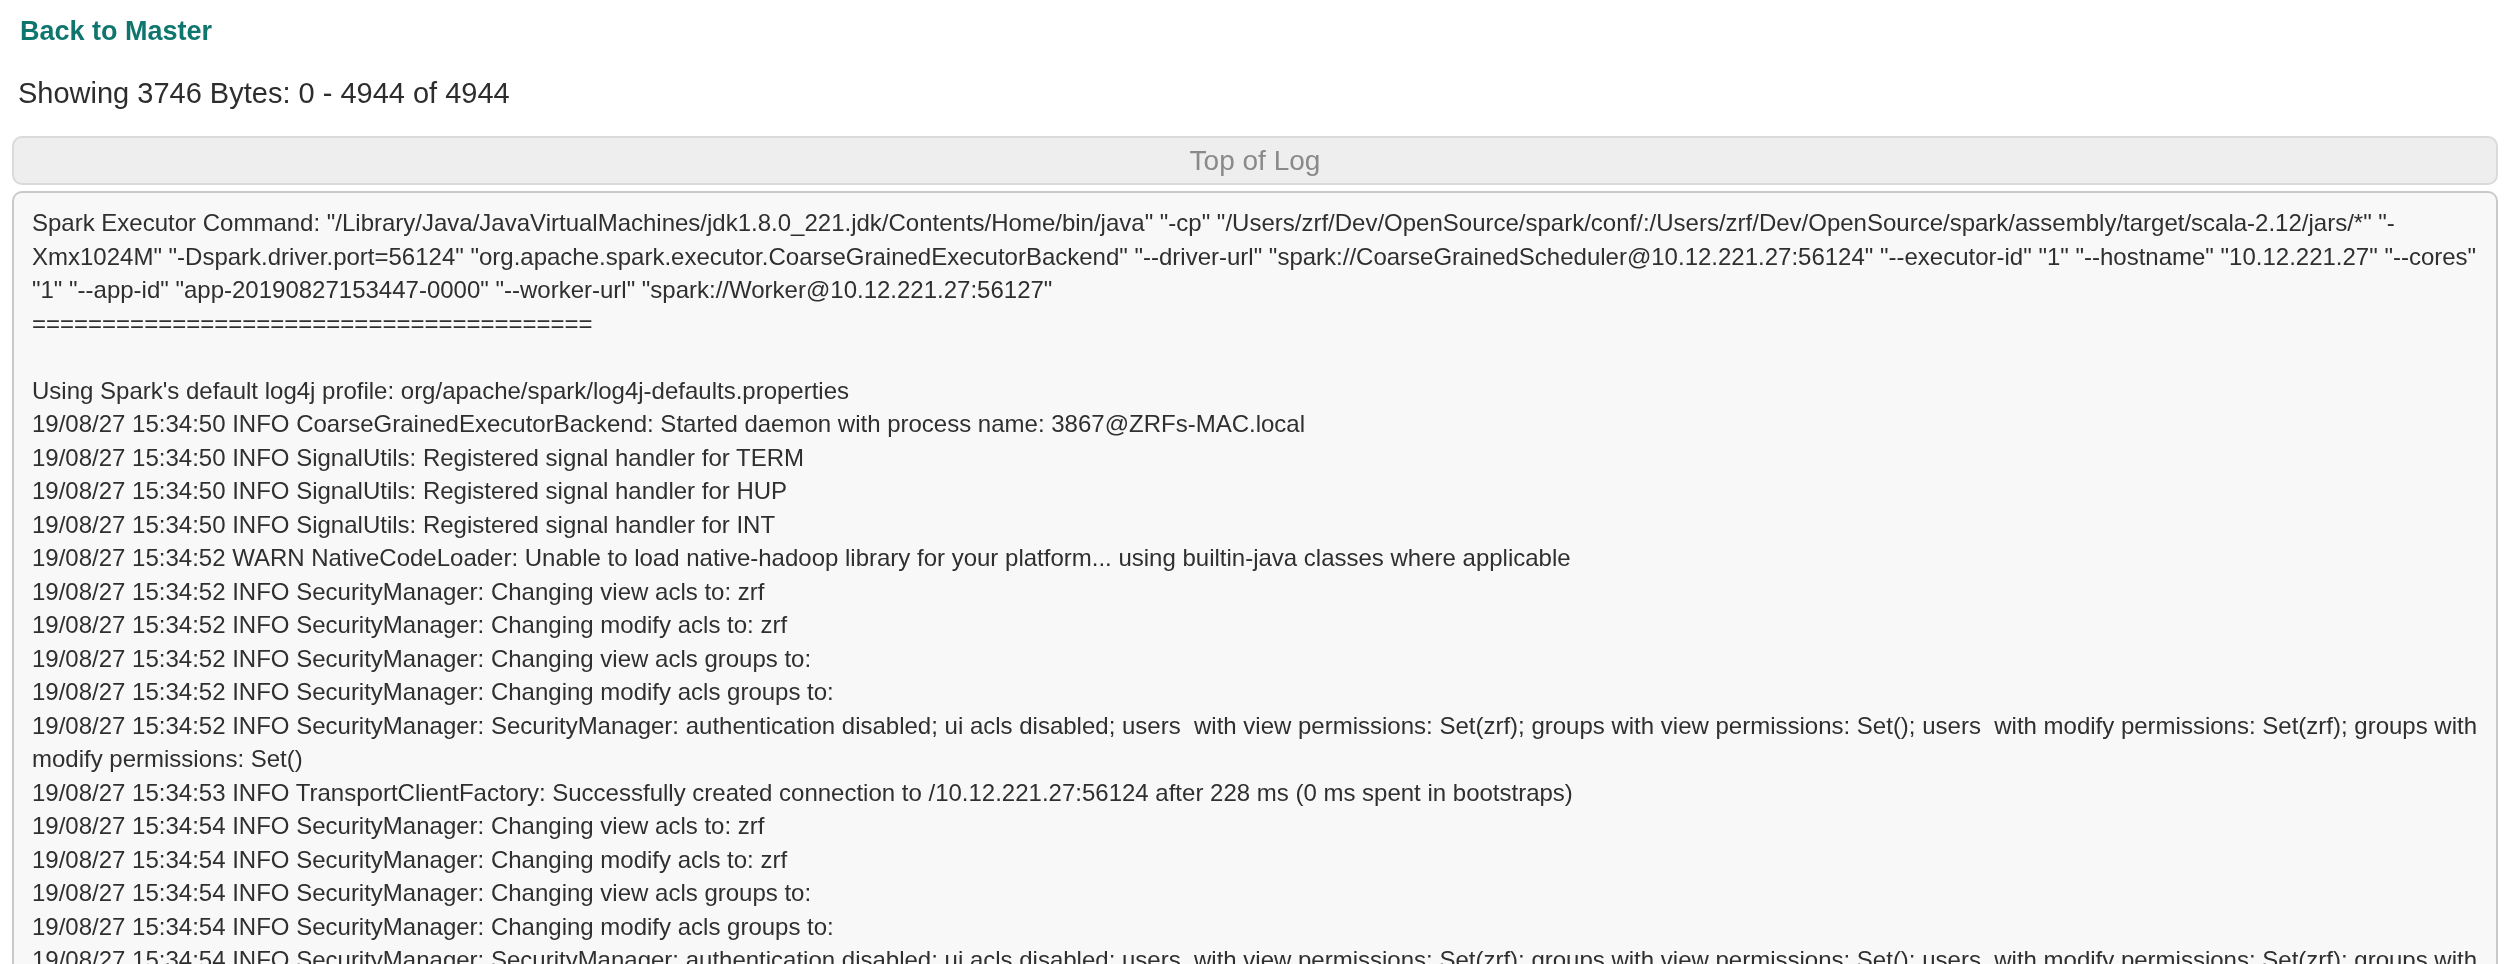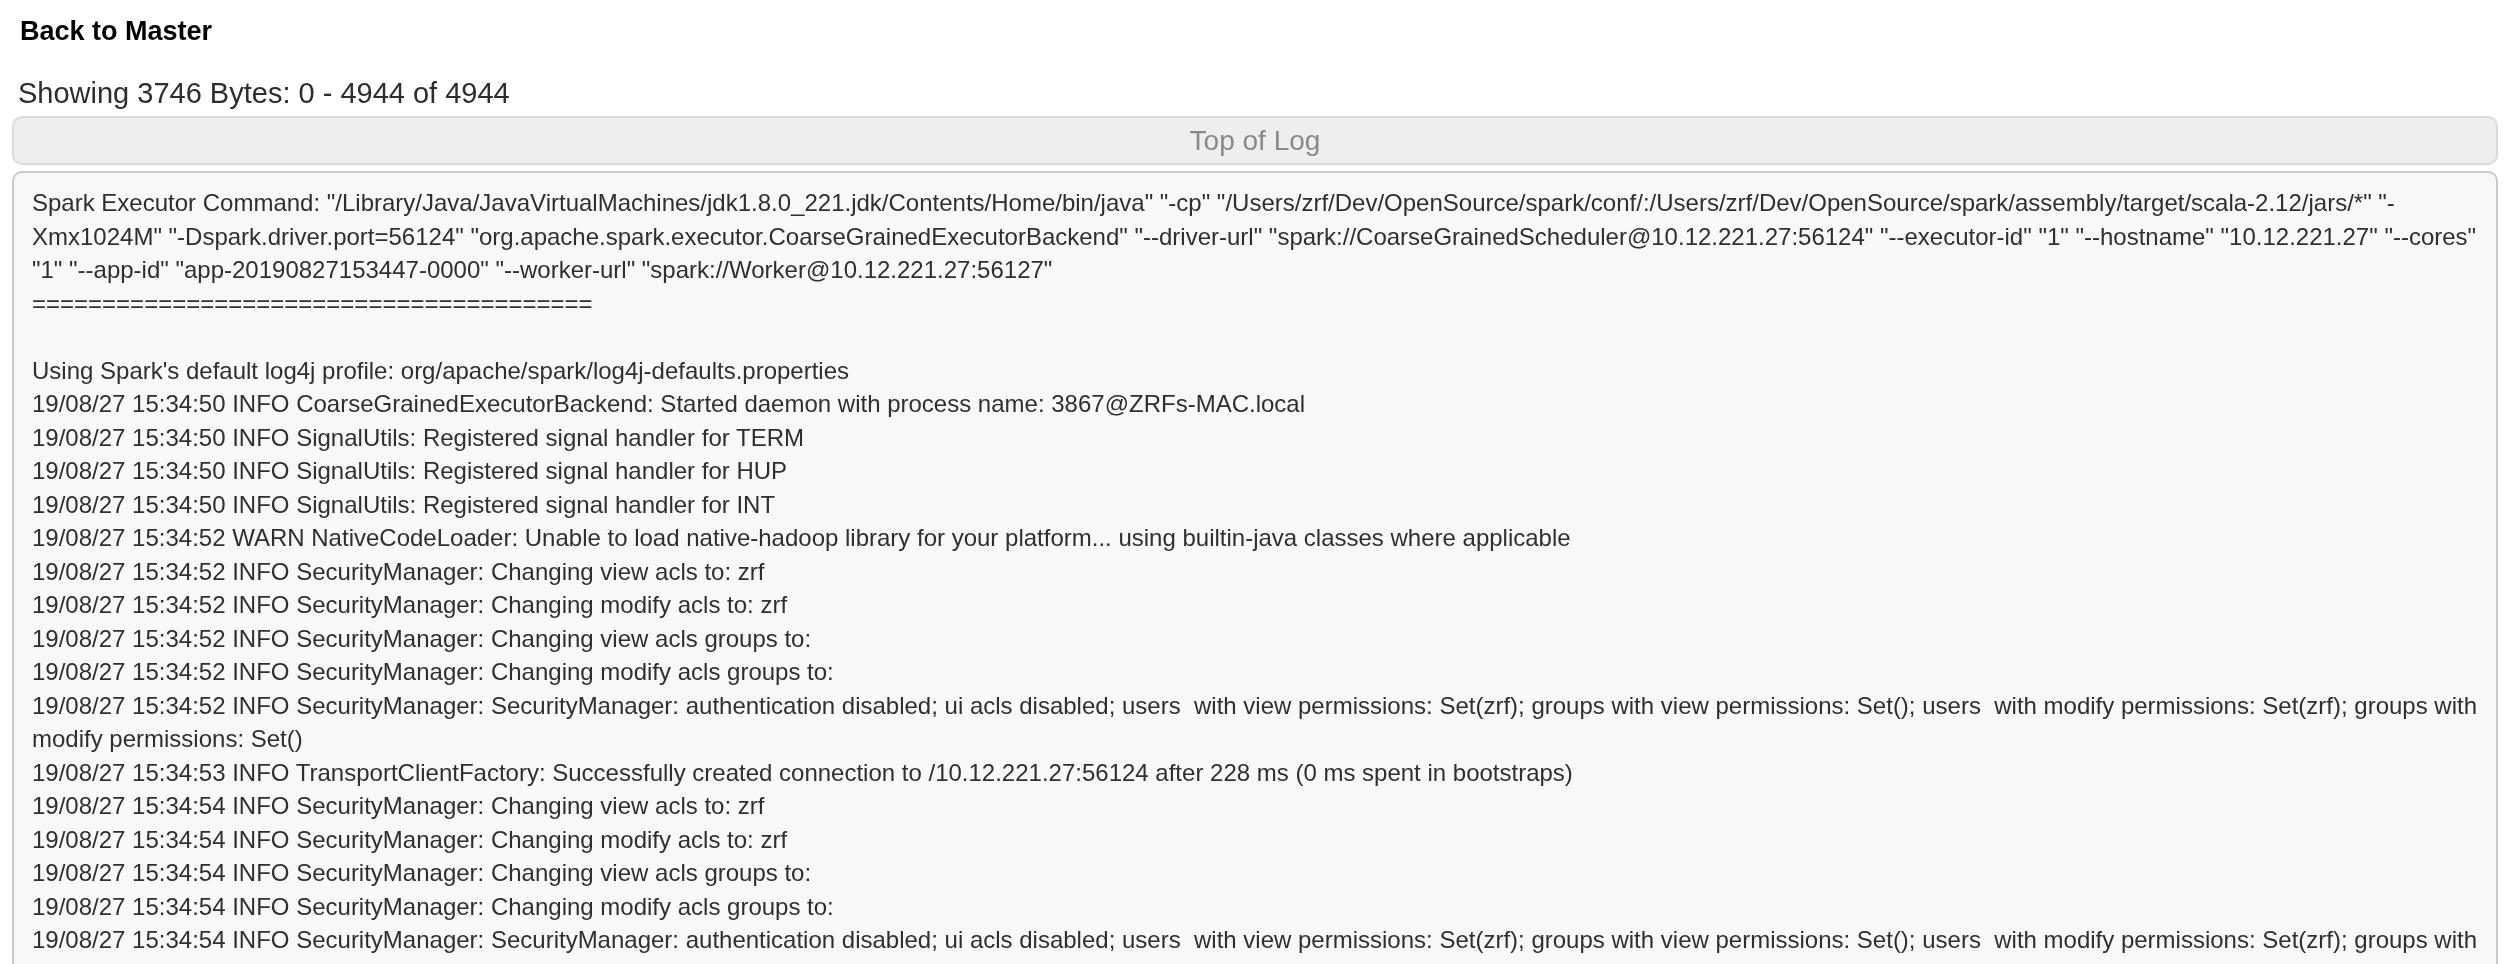--- a/index.html
+++ b/index.html
@@ -13,34 +13,34 @@
     width: 2510px;
     height: 964px;
     overflow: hidden;
   }
   .page {
     padding: 14px 12px 0 12px;
   }
   .back-link {
     display: inline-block;
     margin: 2px 0 0 8px;
-    color: #000000;
+    color: #0f766e;
     font-size: 27px;
     font-weight: 600;
     text-decoration: none;
     cursor: pointer;
   }
   .showing {
     margin: 30px 0 0 6px;
     color: #2d2d2d;
     font-size: 29px;
     font-weight: 400;
   }
   .log-header {
-    margin-top: 6px;
+    margin-top: 26px;
     height: 49px;
     background: #eeeeee;
     border: 2px solid #dadada;
     border-radius: 10px;
     display: flex;
     align-items: center;
     justify-content: center;
   }
   .log-header-title {
     color: #8a8a8a;

